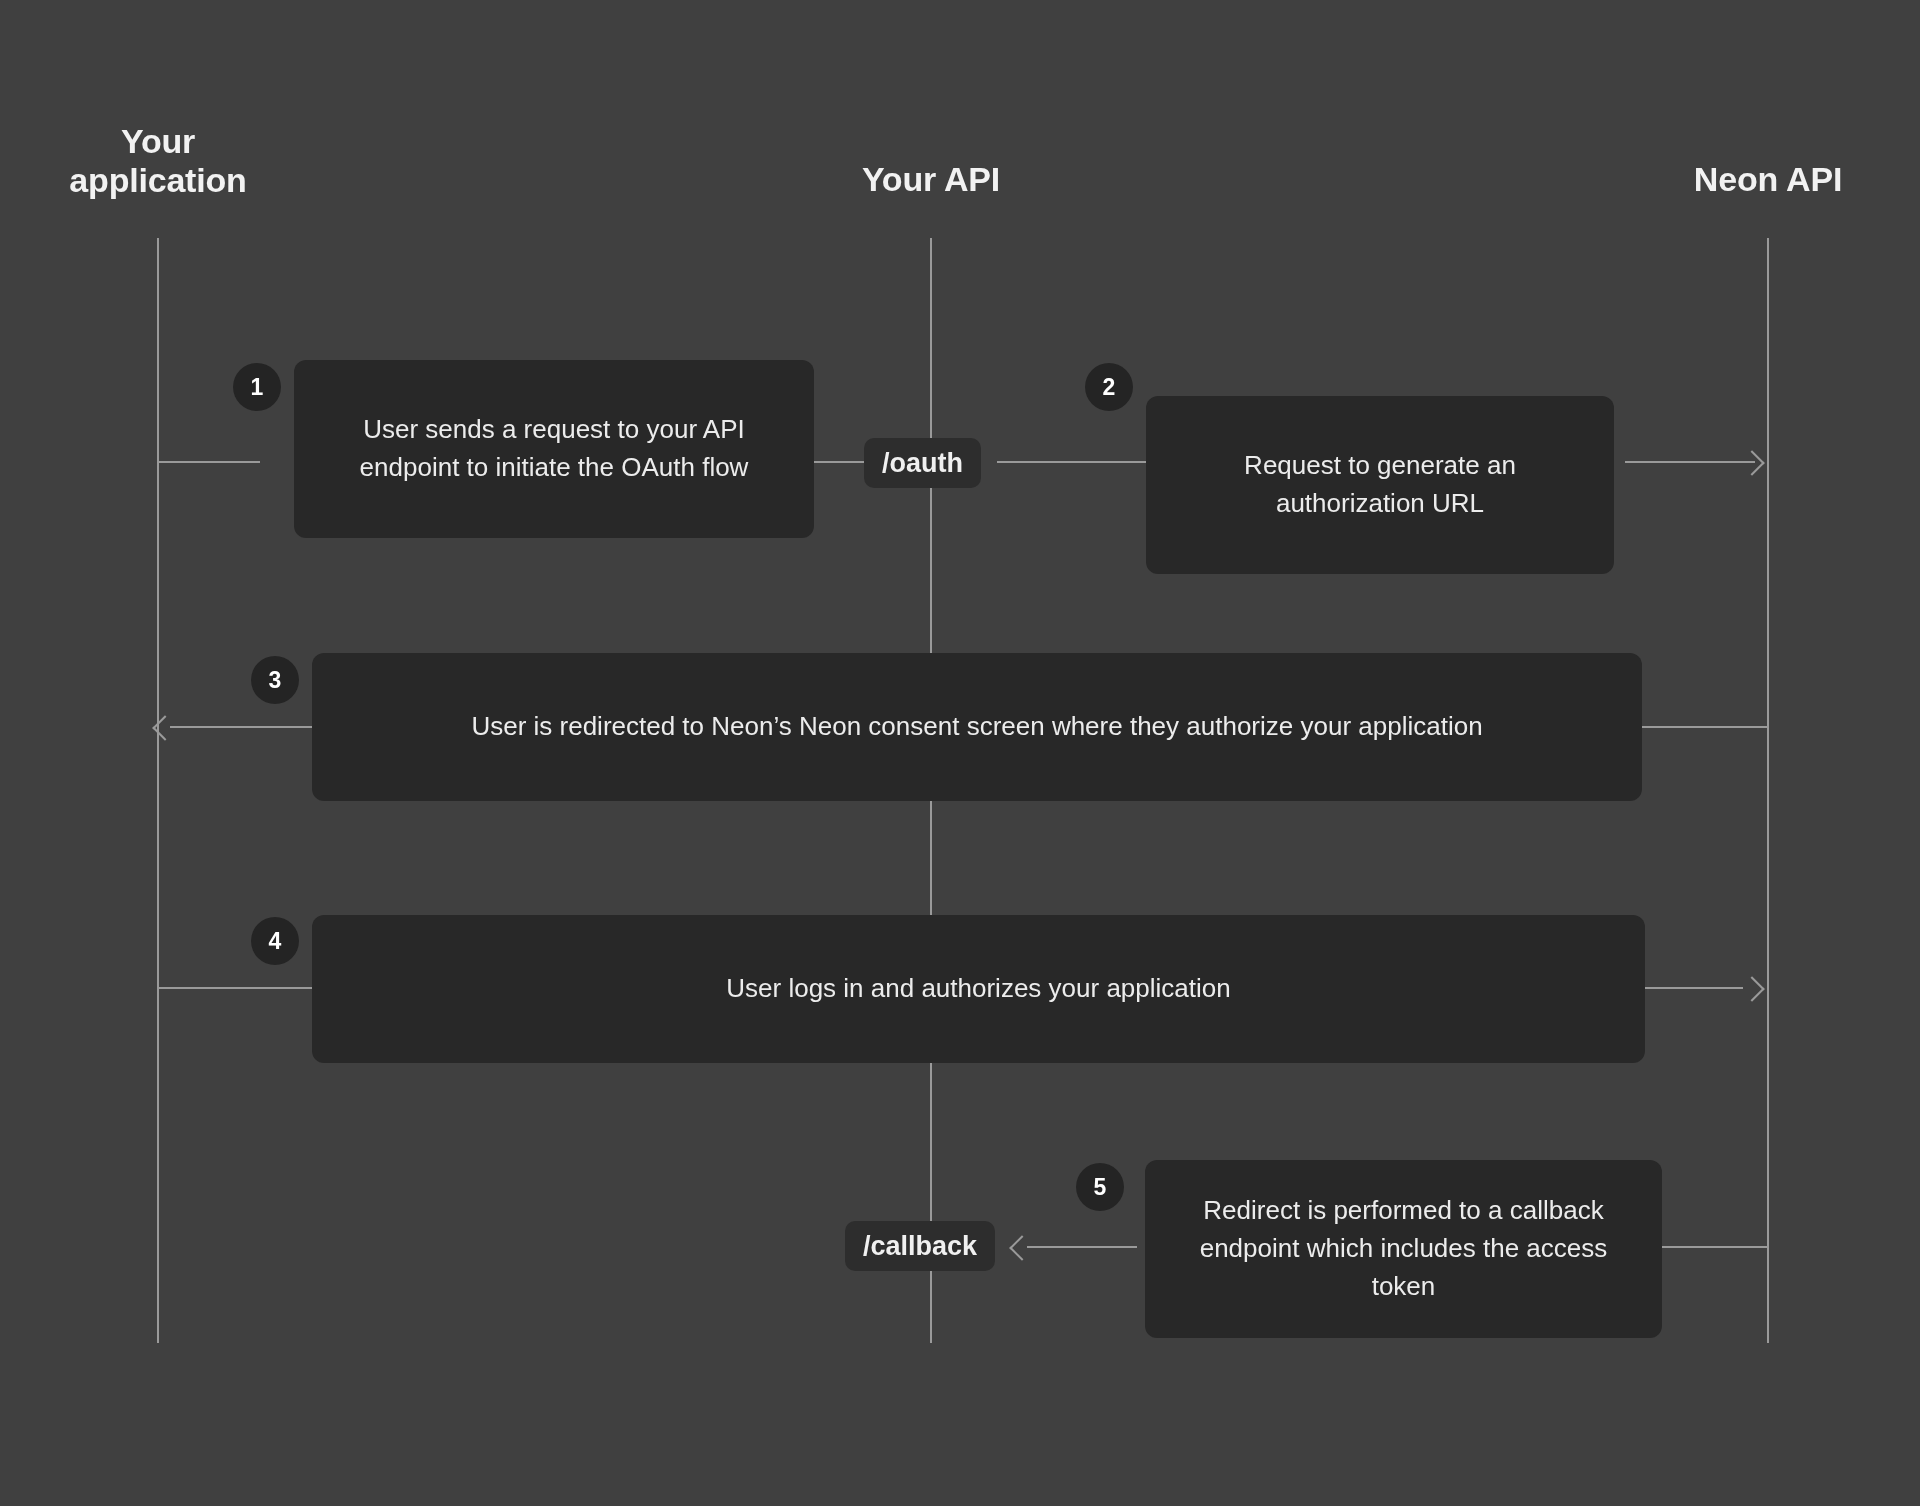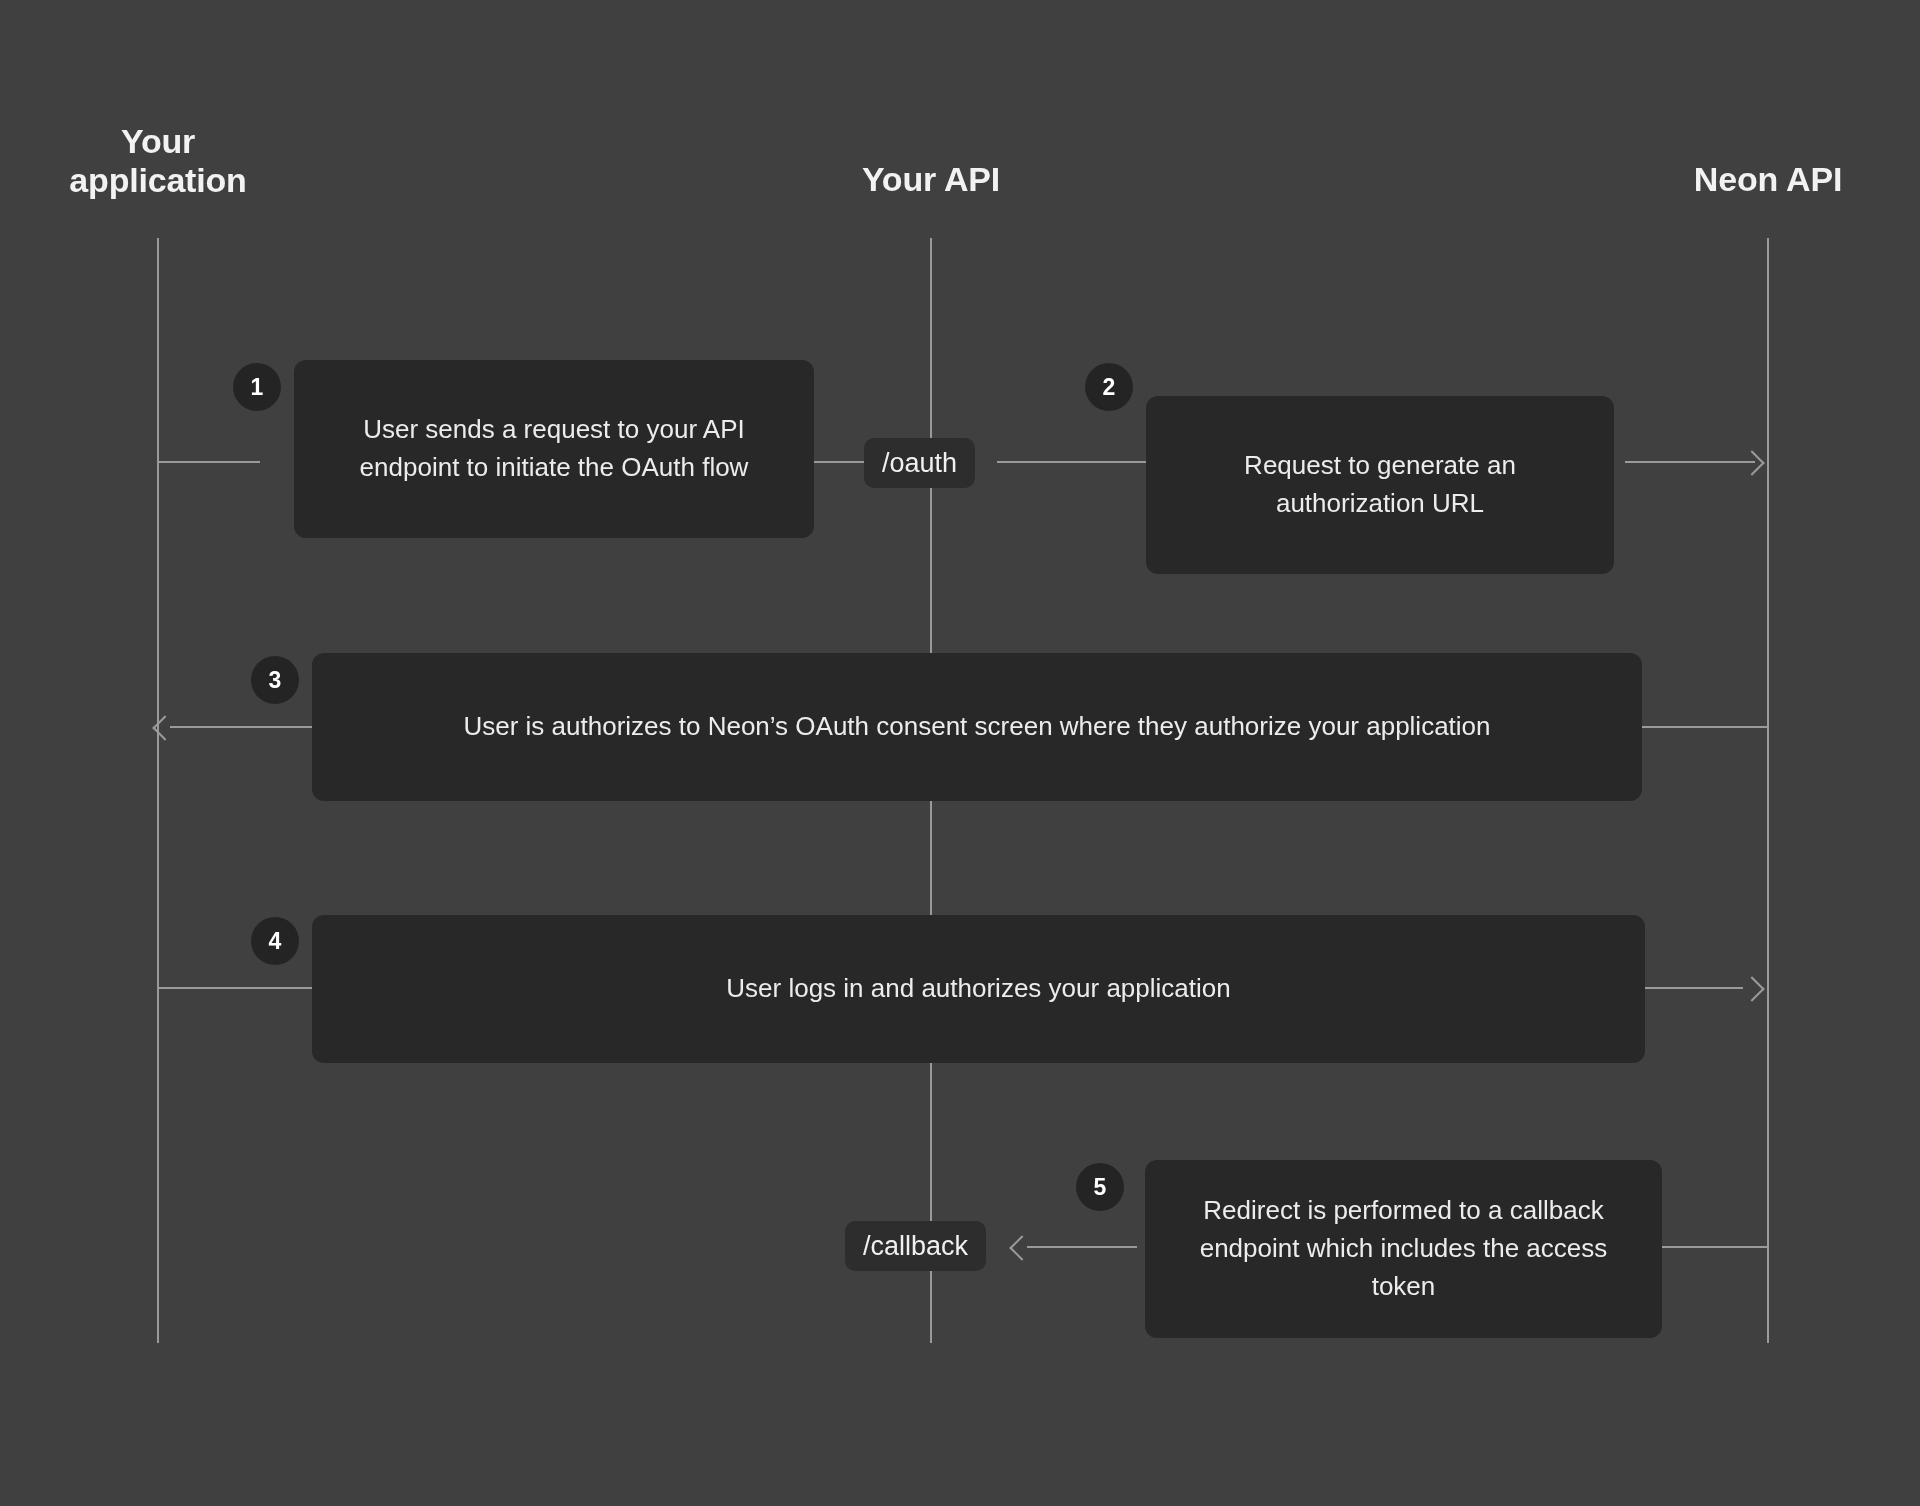--- a/index.html
+++ b/index.html
@@ -106,20 +106,21 @@
     color: #f0f0f0;
     font-size: 27px;
     display: flex;
     align-items: center;
     justify-content: center;
     padding: 0 18px;
     height: 50px;
     box-sizing: border-box;
     z-index: 6;
     white-space: nowrap;
+    font-weight: bold;
   }
 </style>
 </head>
 <body>
 
 <div id="diagram">
 
   <div class="participant p0">Your
 application</div>
   <div class="participant p1">Your API</div>
@@ -153,21 +154,21 @@
   </div>
   <div class="badge" style="left:1085px; top:363px;">
     <span>2</span>
   </div>
 
   <div class="msgline" style="left:170px; top:726px; width:142px;"></div>
   <div class="arrowhead left" style="left:156px; top:719px;"></div>
   <div class="msgline" style="left:1641px; top:726px; width:127px;"></div>
 
   <div class="note" style="left:312px; top:653px; width:1330px; height:148px;">
-    <span class="note-text">User is authorizes to Neon’s OAuth consent screen where they authorize your application</span>
+    <span class="note-text">User is redirected to Neon’s Neon consent screen where they authorize your application</span>
   </div>
   <div class="badge" style="left:251px; top:656px;">
     <span>3</span>
   </div>
 
   <div class="msgline" style="left:158px; top:987px; width:154px;"></div>
   <div class="msgline" style="left:1644px; top:987px; width:99px;"></div>
   <div class="arrowhead right" style="left:1743px; top:980px;"></div>
 
   <div class="note" style="left:312px; top:915px; width:1333px; height:148px;">

